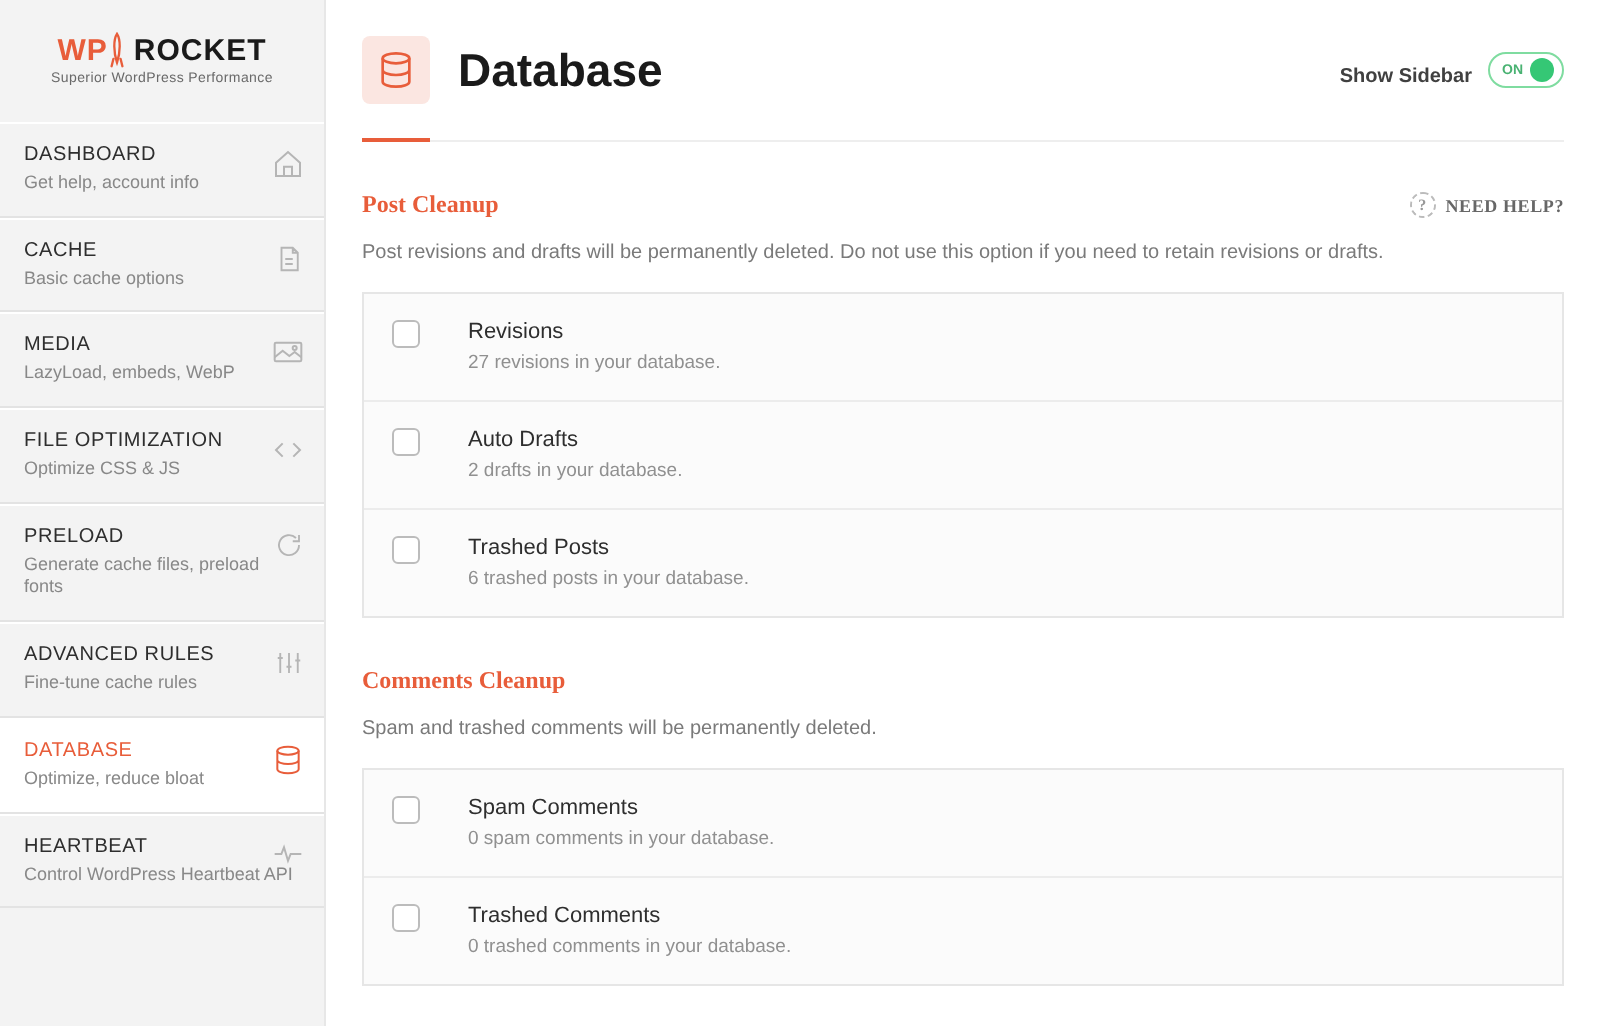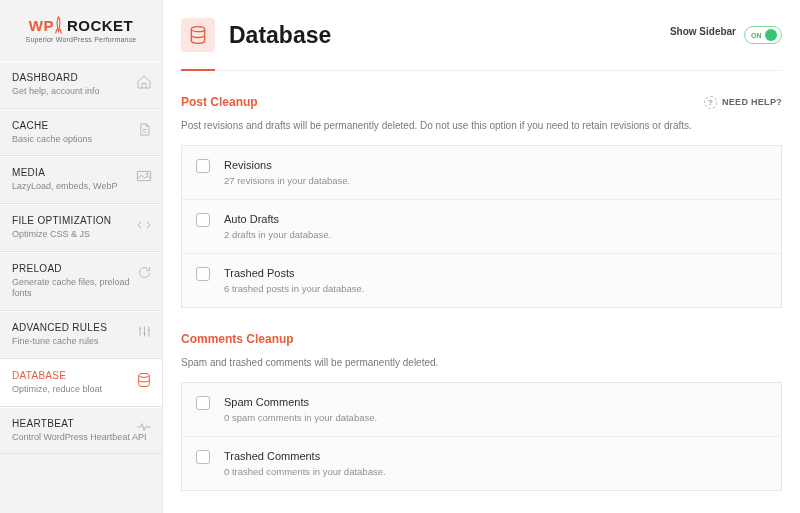--- a/index.html
+++ b/index.html
@@ -17,31 +17,31 @@
   .nav-item .icon { position: absolute; right: 10px; top: 12px; color: #b5b5b5; }
   .nav-item.active { background: #ffffff; }
   .nav-item.active .title { color: #e85d3a; }
   .nav-item.active .icon { color: #e85d3a; }
   .main { flex: 1; padding: 18px 18px 0 18px; overflow-y: auto; }
   .main-header { display: flex; align-items: center; justify-content: space-between; padding-bottom: 18px; border-bottom: 1px solid #eee; position: relative; }
   .main-header::after { content: ""; position: absolute; bottom: -1px; left: 0; width: 34px; height: 2px; background: #e85d3a; }
   .main-header-left { display: flex; align-items: center; gap: 14px; }
   .hdr-icon { width: 34px; height: 34px; background: #fbe6e1; border-radius: 4px; display: flex; align-items: center; justify-content: center; color: #e85d3a; }
   .page-title { font-size: 23px; font-weight: 600; color: #1a1a1a; }
-  .sidebar-toggle { display: flex; align-items: flex-start; gap: 8px; font-size: 10px; font-weight: 600; color: #404040; }
+  .sidebar-toggle { display: flex; align-items: flex-end; gap: 8px; font-size: 10px; font-weight: 600; color: #404040; }
   .switch { width: 38px; height: 18px; border: 1px solid #7fdca0; border-radius: 10px; display: flex; align-items: center; padding: 0 4px; position: relative; justify-content: space-between; }
   .switch .txt { font-size: 7px; font-weight: 700; color: #49b272; margin-left: 2px; }
   .switch .knob { width: 12px; height: 12px; background: #35c775; border-radius: 50%; }
-  .section-head { display: flex; justify-content: space-between; align-items: center; margin-top: 24px; margin-bottom: 10px; }
+  .section-head { display: flex; justify-content: space-between; align-items: center; margin-top: 24px; margin-bottom: 10px; font-family: Liberation Serif, serif; }
   .section-head h3 { font-size: 12px; font-weight: 700; color: #e85d3a; }
   .need-help { font-size: 9px; font-weight: 700; color: #676767; letter-spacing: .3px; display: flex; align-items: center; gap: 5px; }
   .need-help .circ { width: 13px; height: 13px; border: 1px dashed #bbb; border-radius: 50%; display:flex; align-items:center; justify-content:center; font-size: 8px; color:#999; }
   .section-desc { font-size: 10px; color: #7a7a7a; margin-bottom: 12px; line-height: 1.4; }
   .panel { border: 1px solid #e6e6e6; background: #fbfbfb; padding: 0; }
-  .check-row { display: flex; align-items: flex-start; gap: 14px; padding: 13px 14px; border-bottom: 1px solid #ececec; }
+  .check-row { display: flex; align-items: flex-start; gap: 24px; padding: 13px 14px; border-bottom: 1px solid #ececec; }
   .check-row:last-child { border-bottom: none; }
   .checkbox { width: 14px; height: 14px; border: 1.5px solid #bcbcbc; border-radius: 3px; flex-shrink: 0; margin-top: 0px; background: #fff; }
   .check-text .ct-title { font-size: 11px; color: #2e2e2e; font-weight: 500; }
   .check-text .ct-sub { font-size: 9.5px; color: #909090; margin-top: 4px; }
   svg { display: block; }
 </style>
 </head>
 <body>
 
 <div class="app">

